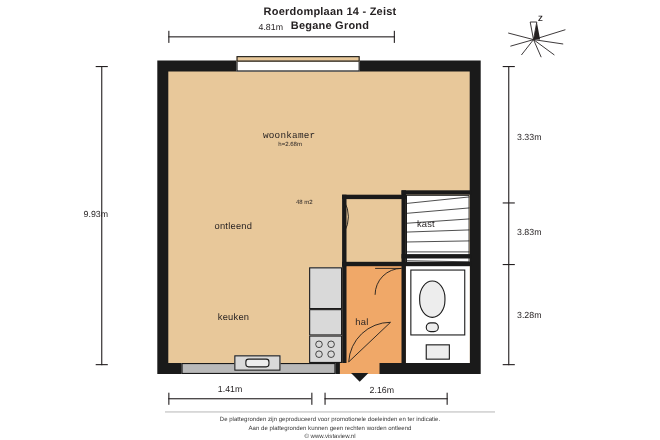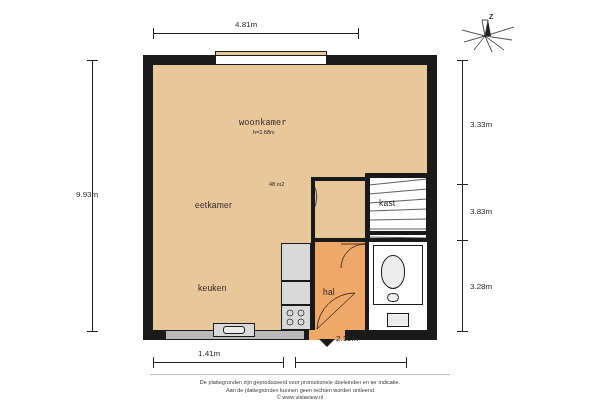--- a/index.html
+++ b/index.html
@@ -156,20 +156,24 @@
     height: 1px;
     background: #bdbdbd;
     margin: 0 auto 4px auto;
   }
 </style>
 </head>
 <body>
 
 <div class="page">
 
+  <div class="title-block">
+    <div class="line1">Roerdomplaan 14 - Zeist</div>
+    <div class="line2">Begane Grond</div>
+  </div>
 
   <div class="compass">
     <svg width="70" height="44" viewBox="0 0 70 44">
       <g stroke="#231f20" stroke-width="0.8" fill="none">
         <line x1="33" y1="24" x2="10" y2="18"></line>
         <line x1="33" y1="24" x2="12" y2="30"></line>
         <line x1="33" y1="24" x2="62" y2="15"></line>
         <line x1="33" y1="24" x2="60" y2="28"></line>
         <line x1="33" y1="24" x2="52" y2="38"></line>
         <line x1="33" y1="24" x2="40" y2="40"></line>
@@ -249,21 +253,21 @@
     <svg style="position:absolute; left:141px; top:253px;" width="24" height="19">
       <circle cx="6" cy="5" r="3" fill="none" stroke="#1a1a1a" stroke-width="0.7"></circle>
       <circle cx="17" cy="5" r="3" fill="none" stroke="#1a1a1a" stroke-width="0.7"></circle>
       <circle cx="6" cy="14" r="3" fill="none" stroke="#1a1a1a" stroke-width="0.7"></circle>
       <circle cx="17" cy="14" r="3" fill="none" stroke="#1a1a1a" stroke-width="0.7"></circle>
     </svg>
 
     <div class="lbl room" style="left:96px; top:63px;font-family:Liberation Mono, monospace;">woonkamer</div>
     <div class="lbl small" style="left:110px; top:74px;">h=2.68m</div>
     <div class="lbl area" style="left:126px; top:126px;">48 m2</div>
-    <div class="lbl room" style="left:52px; top:145px;">eetkamer</div>
+    <div class="lbl room" style="left:52px; top:145px;">ontleend</div>
     <div class="lbl room" style="left:55px; top:228px;">keuken</div>
     <div class="lbl room" style="left:180px; top:232px;">hal</div>
     <div class="lbl room" style="left:236px; top:143px;">kast</div>
   </div>
 
   <div class="dimline" style="left:153px; top:33px; width:206px; height:1px;"></div>
   <div class="dimline" style="left:153px; top:28px; width:1px; height:11px;"></div>
   <div class="dimline" style="left:358px; top:28px; width:1px; height:11px;"></div>
   <div class="dim-text" style="left:235px; top:20px;">4.81m</div>
 
@@ -282,21 +286,21 @@
   <div class="dim-text" style="left:470px; top:282px;">3.28m</div>
 
   <div class="dimline" style="left:153px; top:362px; width:130px; height:1px;"></div>
   <div class="dimline" style="left:153px; top:357px; width:1px; height:11px;"></div>
   <div class="dimline" style="left:283px; top:357px; width:1px; height:11px;"></div>
   <div class="dim-text" style="left:198px; top:349px;">1.41m</div>
 
   <div class="dimline" style="left:295px; top:362px; width:112px; height:1px;"></div>
   <div class="dimline" style="left:295px; top:357px; width:1px; height:11px;"></div>
   <div class="dimline" style="left:406px; top:357px; width:1px; height:11px;"></div>
-  <div class="dim-text" style="left:336px; top:334px;text-align:right;">2.16m</div>
+  <div class="dim-text" style="left:336px; top:350px;text-align:right;">2.16m</div>
 
   <div class="footer">
     <div class="rule"></div>
     <div>De plattegronden zijn geproduceerd voor promotionele doeleinden en ter indicatie.</div>
     <div>Aan de plattegronden kunnen geen rechten worden ontleend</div>
     <div>© www.vistaview.nl</div>
   </div>
 
 </div>
 

